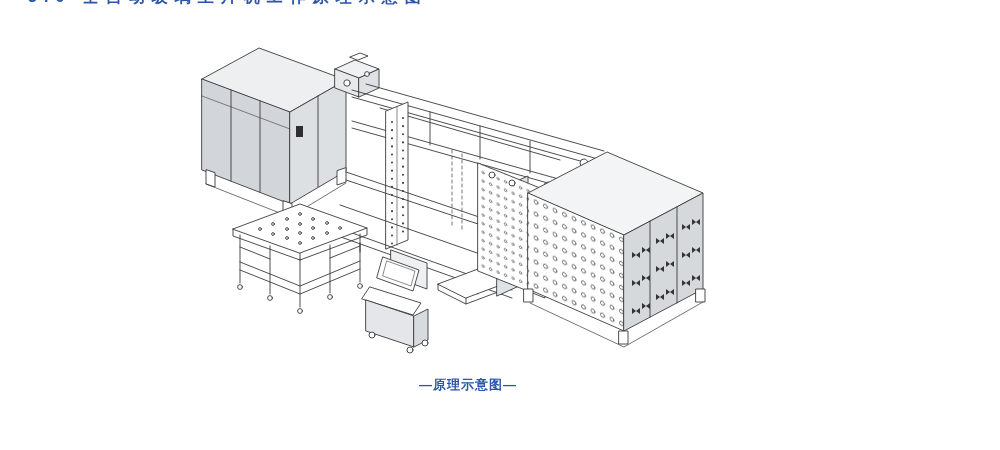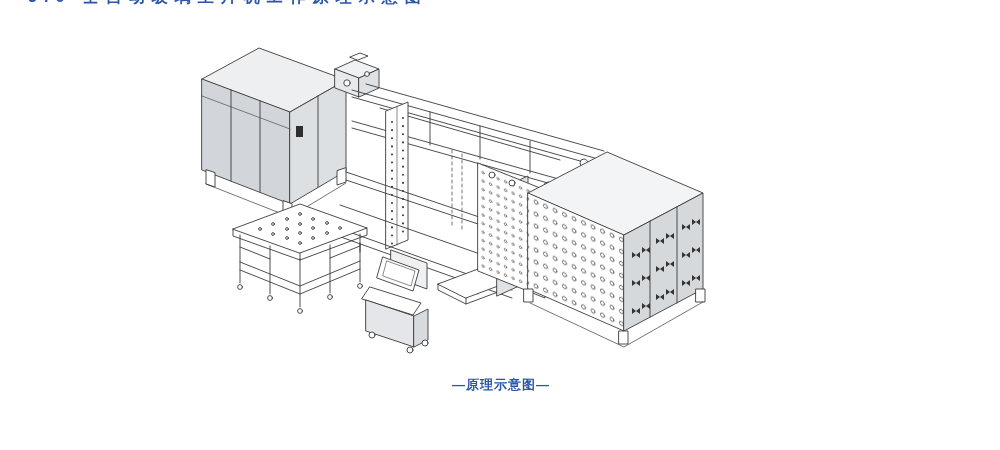--- a/index.html
+++ b/index.html
@@ -10,21 +10,21 @@
   .page{position:absolute;inset:0;background:#fff;}
   .heading{
     position:absolute;top:0;left:28px;height:8px;overflow:hidden;
   }
   .heading span{
     display:block;margin-top:-13px;font-size:16px;font-weight:700;
     letter-spacing:7px;color:var(--accent,#2a55a8);white-space:nowrap;
   }
   .caption{
     position:absolute;top:376px;left:0;width:936px;text-align:center;
-    font-size:13px;font-weight:700;color:var(--accent,#2a55a8);letter-spacing:1px;padding-left:33px;
+    font-size:13px;font-weight:700;color:var(--accent,#2a55a8);letter-spacing:1px;
   }
   svg.schematic{position:absolute;top:0;left:0;}
 </style>
 </head>
 <body>
 
 <div class="page">
 
   <div class="heading">
     <span>3.6 全自动玻璃上片机工作原理示意图</span>

